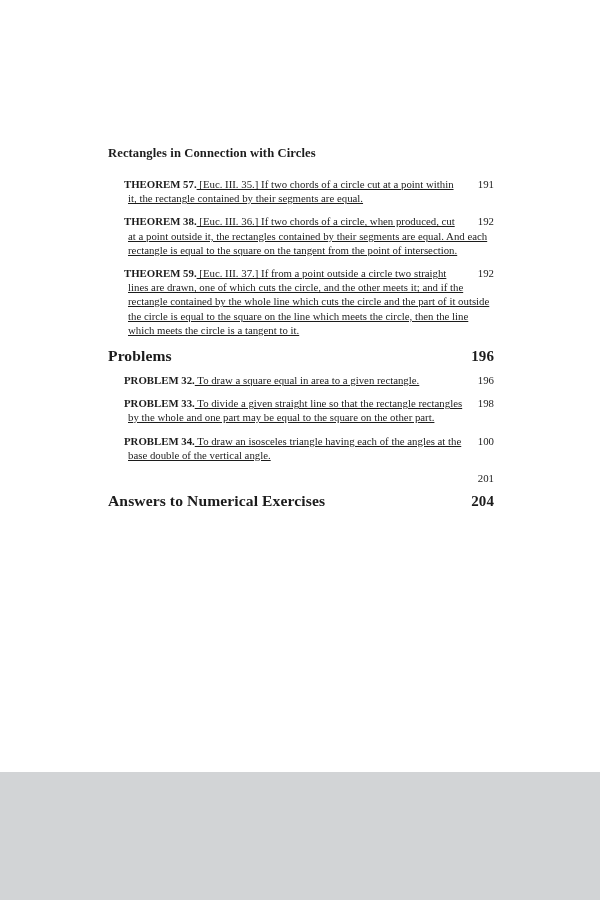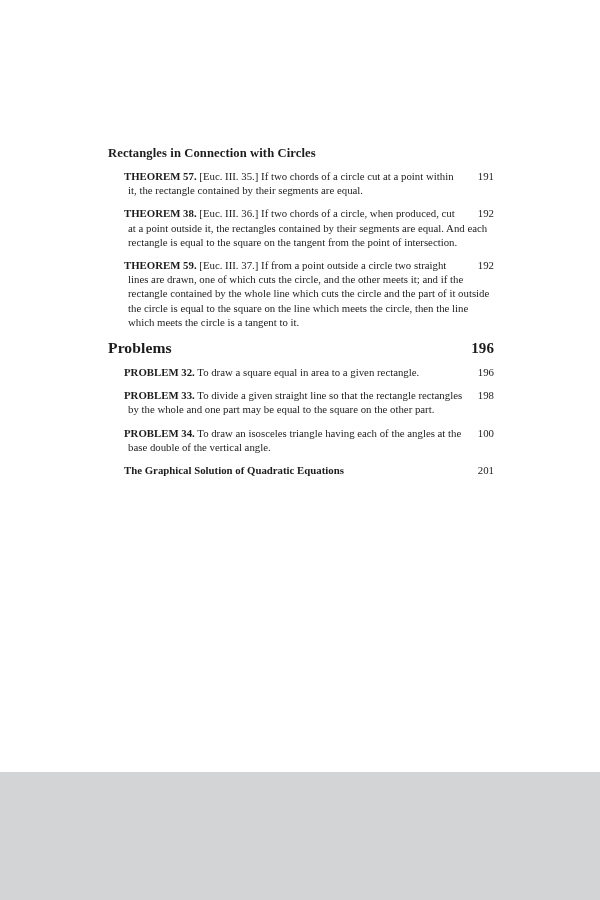--- a/index.html
+++ b/index.html
@@ -43,21 +43,21 @@
   .sec-head {
     display: flex;
     align-items: baseline;
     justify-content: space-between;
     font-weight: bold;
     letter-spacing: 0.1px;
   }
   .sec-head.level-sub {
     font-size: 12.6px;
     line-height: 15px;
-    margin-bottom: 8px;
+    margin-bottom: 16px;
   }
   .sec-head.level-main {
     font-size: 15.6px;
     line-height: 19px;
     margin-bottom: 7px;
   }
   .sec-head .head-title {
     white-space: nowrap;
   }
   .sec-head .head-page {
@@ -97,20 +97,21 @@
   .entry.bold-entry .leader-page {
     font-weight: normal;
   }
   .entry::after {
     content: "";
     display: block;
     clear: both;
   }
   .entry .body-text {
     display: inline;
+    text-decoration: underline;
   }
 </style>
 </head>
 <body>
 
 <div class="page">
   <div class="paper">
     <div class="content">
 
       <div class="sec-head level-sub">
@@ -141,20 +142,24 @@
 
       <div class="entry">
         <span class="leader-page">198</span><span class="lbl">PROBLEM 33.</span><span class="body-text"> To divide a given straight line so that the rectangle rectangles by the whole and one part may be equal to the square on the other part.</span>
       </div>
 
       <div class="entry">
         <span class="leader-page">100</span><span class="lbl">PROBLEM 34.</span><span class="body-text"> To draw an isosceles triangle having each of the angles at the base double of the vertical angle.</span>
       </div>
 
       <div class="entry bold-entry">
-        <span class="leader-page">201</span><span class="lbl"></span><span class="body-text">The Graphical Solution of Quadratic Equations</span>
+        <span class="leader-page">201</span><span class="lbl"></span>
       </div>
 
+      <div class="sec-head level-main">
+        <span class="head-title">Answers to Numerical Exercises</span>
+        <span class="head-page">204</span>
+      </div>
 
     </div>
   </div>
   <div class="shadow-band"></div>
 </div>
 
 </body></html>

